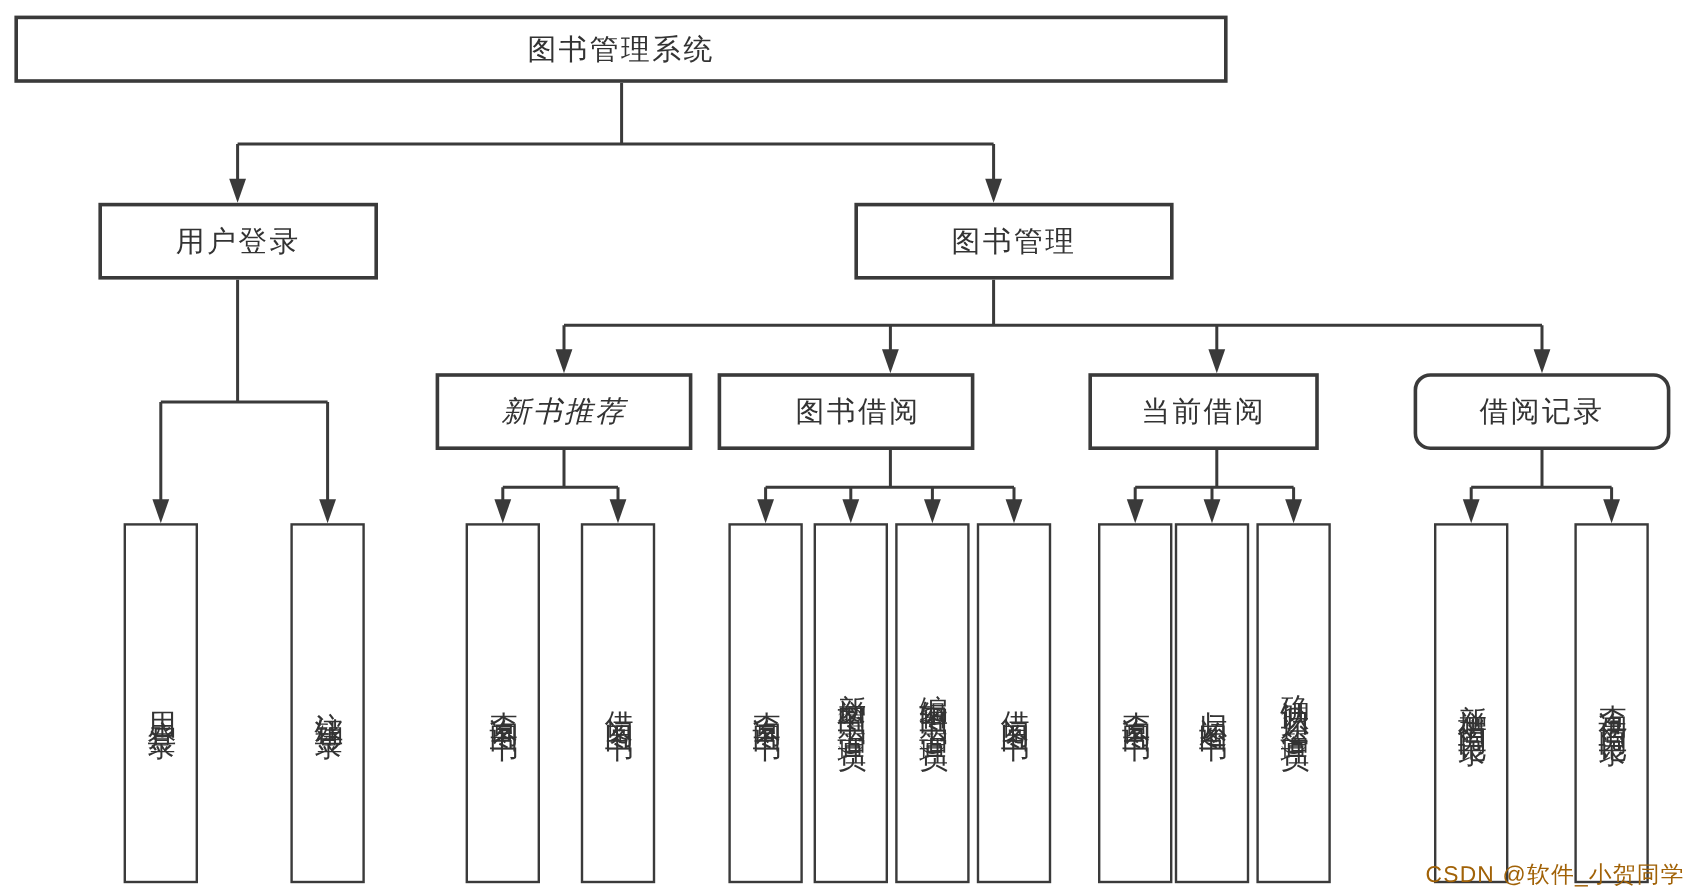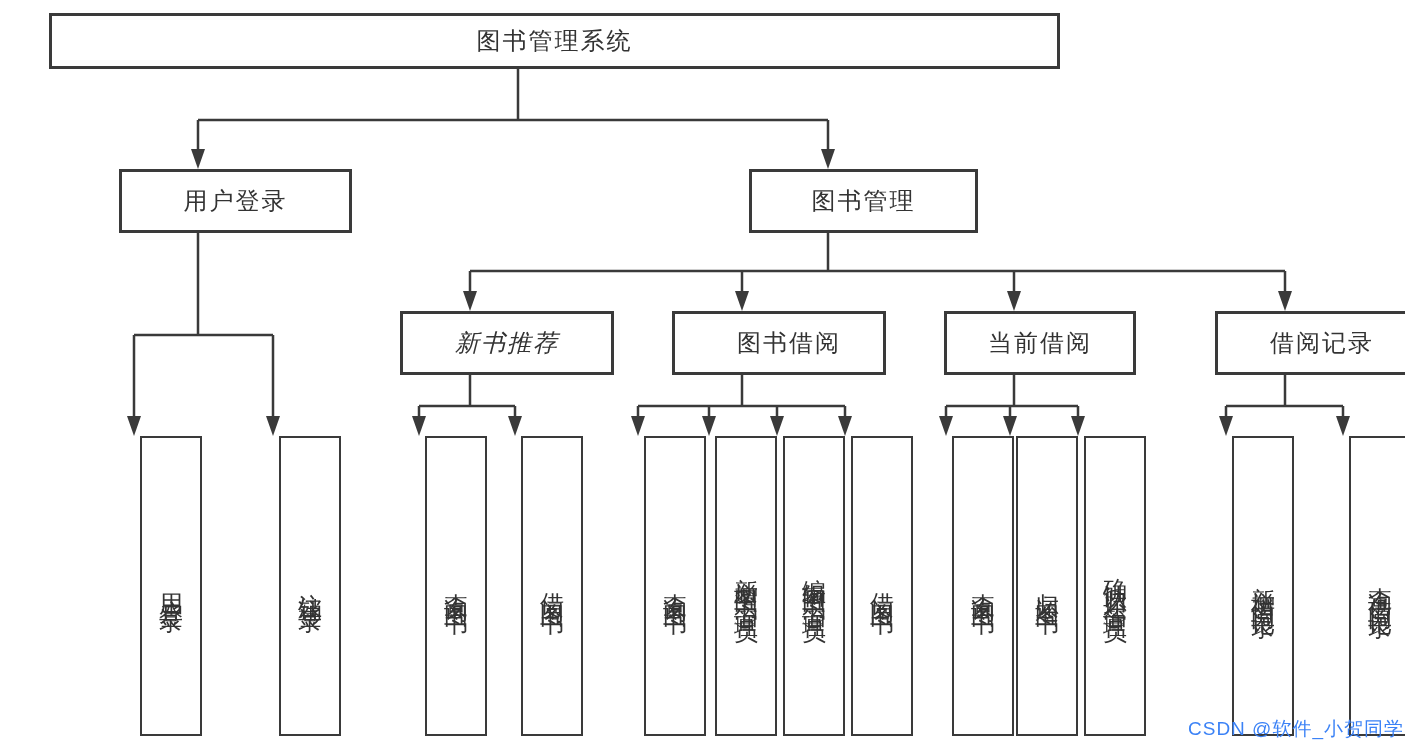--- a/index.html
+++ b/index.html
@@ -5,30 +5,30 @@
   html,body { margin:0; padding:0; background:#ffffff; }
   .canvas {
     position:relative; width:1405px; height:747px; background:#ffffff;
     font-family:"Liberation Sans","DejaVu Sans",sans-serif; overflow:hidden;
   }
   svg.wires { position:absolute; left:0; top:0; z-index:1; }
   .node {
     position:absolute; box-sizing:border-box; background:#ffffff;
     border:3px solid #3a3a3a; color:#333333; z-index:2;
     display:flex; align-items:center; justify-content:center;
-    font-size:24px; letter-spacing:2px; white-space:nowrap;margin-left:37px;
+    font-size:24px; letter-spacing:2px; white-space:nowrap;
   }
   .leaf {
     border-width:2.5px;
     writing-mode:vertical-rl;
     font-size:24px; letter-spacing:6px; line-height:1;
   }
   .watermark {
     position:absolute; left:1188px; top:716px; z-index:5;
-    color:#3b82f6; font-size:19px; letter-spacing:1px; white-space:nowrap;
+    color:#a16207; font-size:19px; letter-spacing:1px; white-space:nowrap;
   }
 </style>
 </head>
 <body>
 
 <div class="canvas">
 
   <svg class="wires" width="1405" height="747" viewBox="0 0 1405 747">
     <g stroke="#3a3a3a" stroke-width="2.5" fill="none">
       <path d="M518 69 V120 M198 120 H828 M198 120 V150 M828 120 V150"></path>
@@ -58,26 +58,26 @@
       <polygon points="1003,416 1017,416 1010,436"></polygon>
       <polygon points="1071,416 1085,416 1078,436"></polygon>
       <polygon points="1219,416 1233,416 1226,436"></polygon>
       <polygon points="1336,416 1350,416 1343,436"></polygon>
     </g>
   </svg>
 
   <div class="node" style="left:12px; top:13px; width:1011px; height:56px;">图书管理系统</div>
 
   <div class="node" style="left:82px; top:169px; width:233px; height:64px;">用户登录</div>
-  <div class="node" style="left:712px; top:169px; width:229px; height:64px;">图书管理</div>
+  <div class="node" style="left:712px; top:169px; width:266px; height:64px;">图书管理</div>
 
   <div class="node" style="left:363px; top:311px; width:214px; height:64px;font-style:italic;">新书推荐</div>
-  <div class="node" style="left:635px; top:311px; width:214px; height:64px;padding-left:20px;">图书借阅</div>
+  <div class="node" style="left:598px; top:311px; width:214px; height:64px;padding-left:20px;">图书借阅</div>
   <div class="node" style="left:907px; top:311px; width:192px; height:64px;">当前借阅</div>
-  <div class="node" style="left:1178px; top:311px; width:214px; height:64px;">借阅记录</div>
+  <div class="node" style="left:1178px; top:311px; width:214px; height:64px;border-radius:14px;">借阅记录</div>
 
   <div class="node leaf" style="left:103px; top:436px; width:62px; height:300px;">用户登录</div>
   <div class="node leaf" style="left:242px; top:436px; width:62px; height:300px;">注销登录</div>
 
   <div class="node leaf" style="left:388px; top:436px; width:62px; height:300px;">查询图书</div>
   <div class="node leaf" style="left:484px; top:436px; width:62px; height:300px;">借阅图书</div>
 
   <div class="node leaf" style="left:607px; top:436px; width:62px; height:300px;">查询图书</div>
   <div class="node leaf" style="left:678px; top:436px; width:62px; height:300px;">新增图书（管理员）</div>
   <div class="node leaf" style="left:746px; top:436px; width:62px; height:300px;">编辑图书（管理员）</div>

